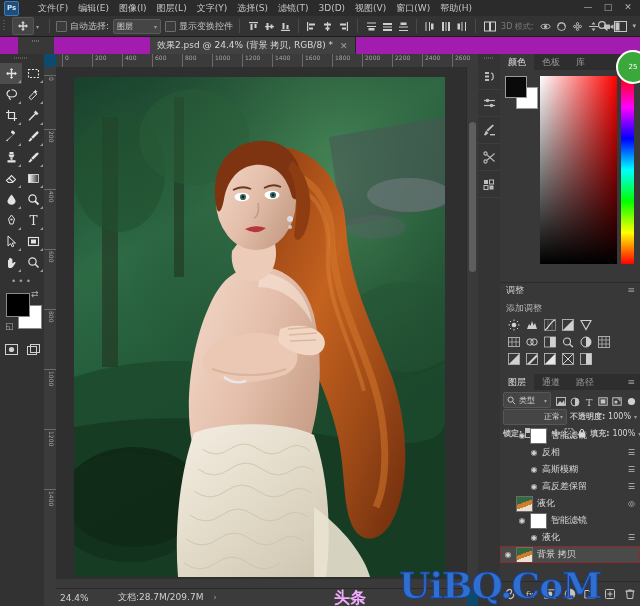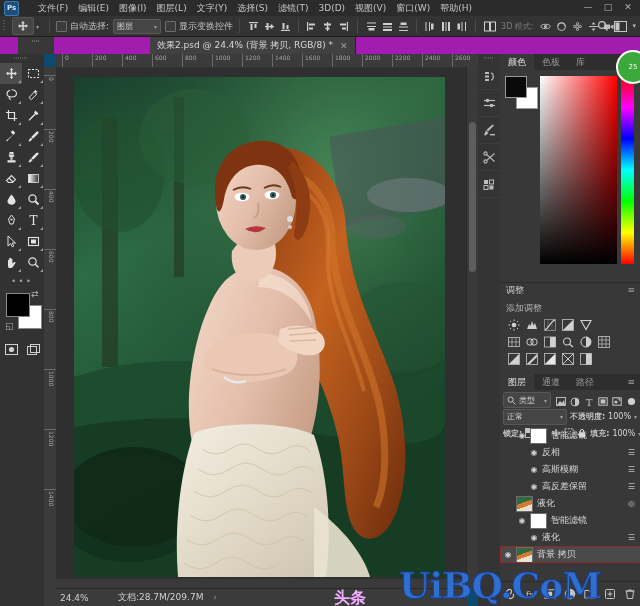--- a/index.html
+++ b/index.html
@@ -137,21 +137,21 @@
   
   .layers{position:absolute;left:0;bottom:0;width:140px;height:232px;background:#383838;}
   .lyr-filter{height:18px;display:flex;align-items:flex-end;padding:0 3px;gap:2px;}
   .lyr-type{height:14px;background:#454545;border:1px solid #565656;border-radius:2px;
             display:flex;align-items:center;padding:0 3px;gap:3px;width:58px;}
   .lyr-type-lbl{font-size:8px;color:#d0d0d0;}
   .lyr-kinds{display:flex;align-items:center;gap:2px;margin-left:2px;}
   .kind-ic{width:12px;height:13px;display:flex;align-items:center;justify-content:center;}
   .lyr-blend{height:17px;display:flex;align-items:center;padding:0 3px;gap:3px;}
   .blend-sel{height:14px;width:66px;background:#454545;border:1px solid #565656;border-radius:2px;
-             display:flex;align-items:center;justify-content:space-between;padding:0 3px;
+             display:flex;align-items:center;justify-content:flex-end;padding:0 3px;
              font-size:8px;color:#d8d8d8;}
   .op-lbl{font-size:8px;color:#c4c4c4;white-space:nowrap;font-weight:bold;}
   .op-val{font-size:8px;color:#d8d8d8;}
   .lyr-lock{height:16px;display:flex;align-items:center;padding:0 3px;gap:3px;}
   .lock-ic{width:12px;height:12px;display:flex;align-items:center;justify-content:center;}
   .lyr-list{position:absolute;left:0;top:53px;right:0;bottom:24px;overflow:hidden;}
   .lrow{height:17px;display:flex;align-items:center;position:relative;}
   .lrow.sel{background:#4a4a4a;outline:1px solid #8b2b2b;outline-offset:-1px;}
   .leye{width:16px;text-align:center;font-size:8px;color:#d0d0d0;}
   .lthumb{width:15px;height:14px;border:1px solid #6c6c6c;background:#fff;margin-right:4px;}

